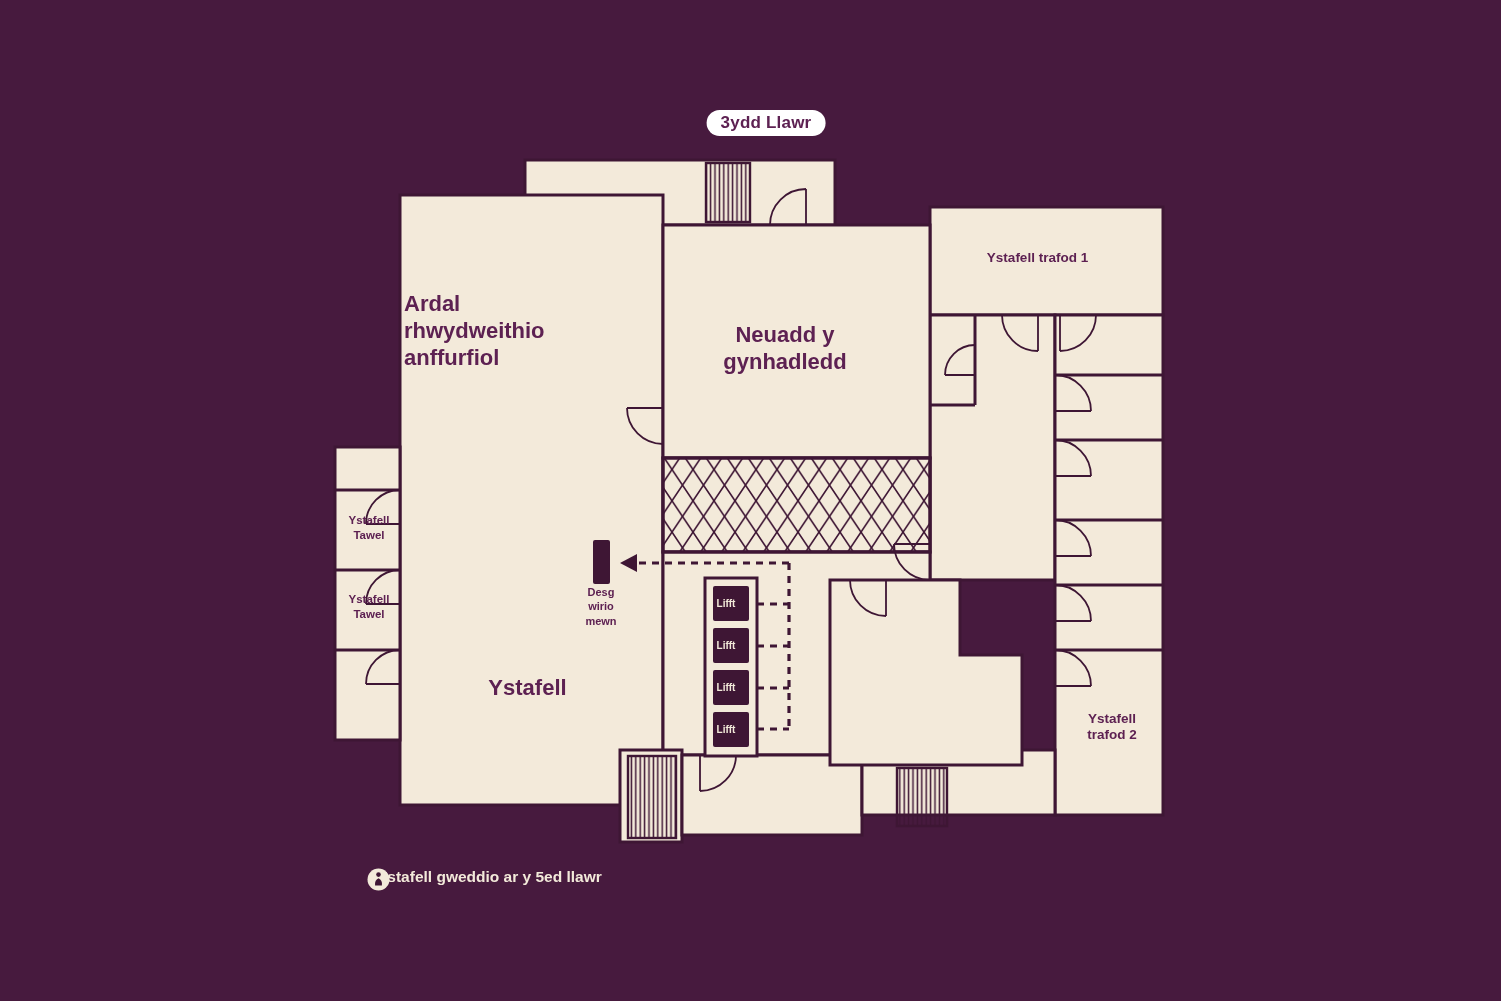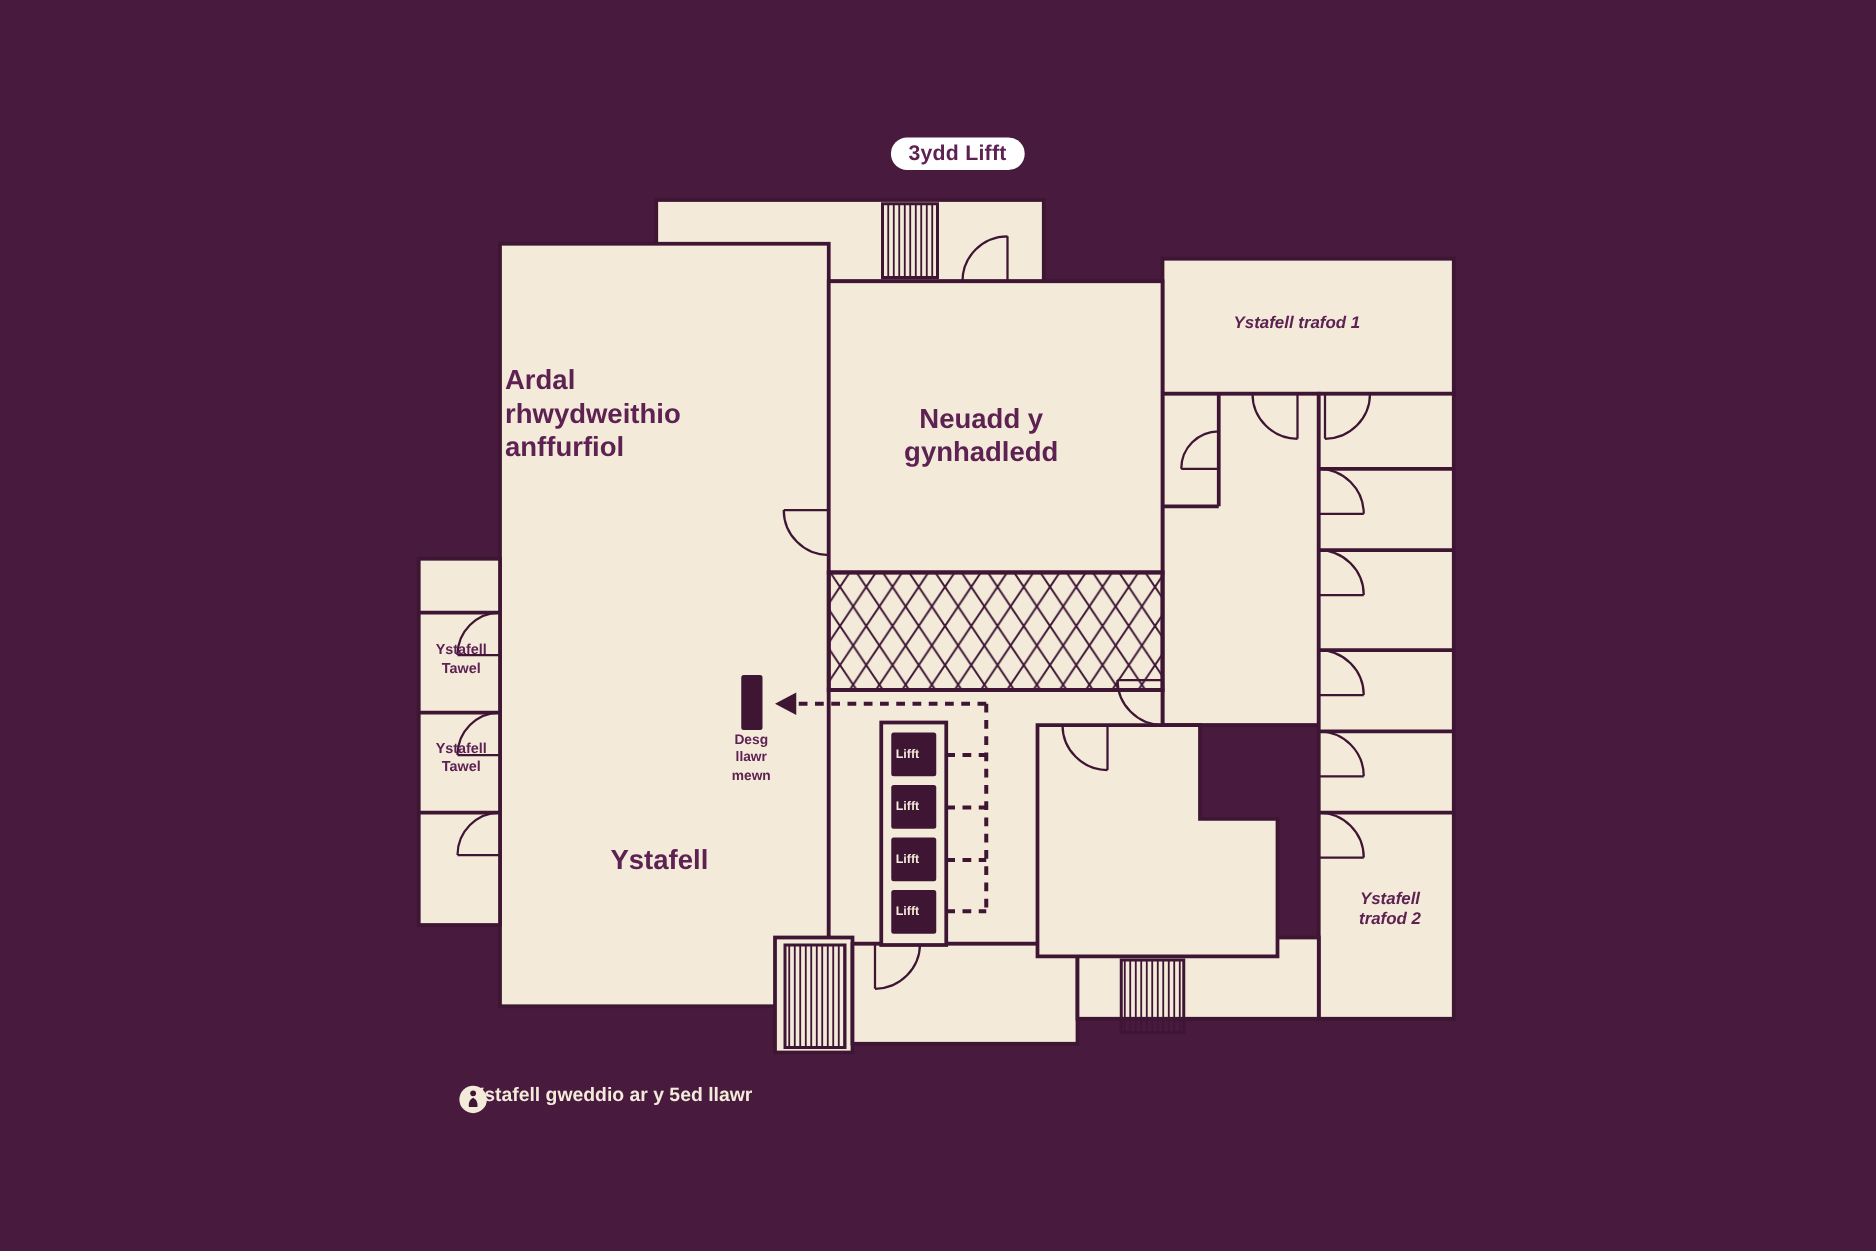--- a/index.html
+++ b/index.html
@@ -21,21 +21,21 @@
   .stairs{fill:url(#stairsV);stroke:var(--wall);stroke-width:2.4;}
   .lattice{fill:url(#latticeP);stroke:var(--wall);stroke-width:3;}
   .route{stroke:var(--wall);stroke-width:3.2;fill:none;stroke-dasharray:7 6;}
   .darkfill{fill:var(--wall);}
   .lbl{
     position:absolute;color:var(--label);font-weight:bold;
     white-space:pre-line;text-align:center;line-height:1.22;
   }
   .lbl.left{text-align:left;}
   .big{font-size:22px;}
-  .small{font-size:13.5px;font-style:italic;}
+  .small{font-size:13.5px;}
   .tiny{font-size:11.5px;line-height:1.3;}
   .lift-label{
     position:absolute;width:26px;height:35px;display:flex;align-items:center;
     justify-content:center;color:var(--cream);font-weight:bold;font-size:10px;
   }
   .badge{
     position:absolute;top:110px;left:766px;transform:translateX(-50%);
     background:#ffffff;color:var(--label);font-weight:bold;font-size:17px;
     padding:3px 14px;border-radius:14px;letter-spacing:.2px;
   }
@@ -129,40 +129,40 @@
       <path class="route" d="M757,646 H789"></path>
       <path class="route" d="M757,688 H789"></path>
       <path class="route" d="M757,729 H789"></path>
       <path class="route" d="M789,563 L634,563"></path>
       <polygon class="darkfill" points="620,563 637,554 637,572"></polygon>
     </g>
 
     <rect class="darkfill" x="593" y="540" width="17" height="44" rx="2"></rect>
   </svg>
 
-  <div class="badge">3ydd Lifft</div>
+  <div class="badge">3ydd Llawr</div>
 
   <div class="lbl left big" style="left:404px;top:291px;width:215px;">Ardal
 rhwydweithio
 anffurfiol</div>
 
   <div class="lbl big" style="left:685px;top:322px;width:200px;">Neuadd y
 gynhadledd</div>
 
   <div class="lbl small" style="left:950px;top:250px;width:175px;">Ystafell trafod 1</div>
 
 
   <div class="lbl tiny" style="left:330px;top:513px;width:78px;">Ystafell
 Tawel</div>
 
   <div class="lbl tiny" style="left:330px;top:592px;width:78px;">Ystafell
 Tawel</div>
 
   <div class="lbl tiny" style="left:565px;top:585px;width:72px;font-size:11px;">Desg
-llawr
+wirio
 mewn</div>
 
   <div class="lbl big" style="left:425px;top:675px;width:205px;">Ystafell</div>
 
   <div class="lbl small" style="left:1053px;top:711px;width:118px;">Ystafell
 trafod 2</div>
 
   <div class="lift-label" style="left:713px;top:586px;">Lifft</div>
   <div class="lift-label" style="left:713px;top:628px;">Lifft</div>
   <div class="lift-label" style="left:713px;top:670px;">Lifft</div>

